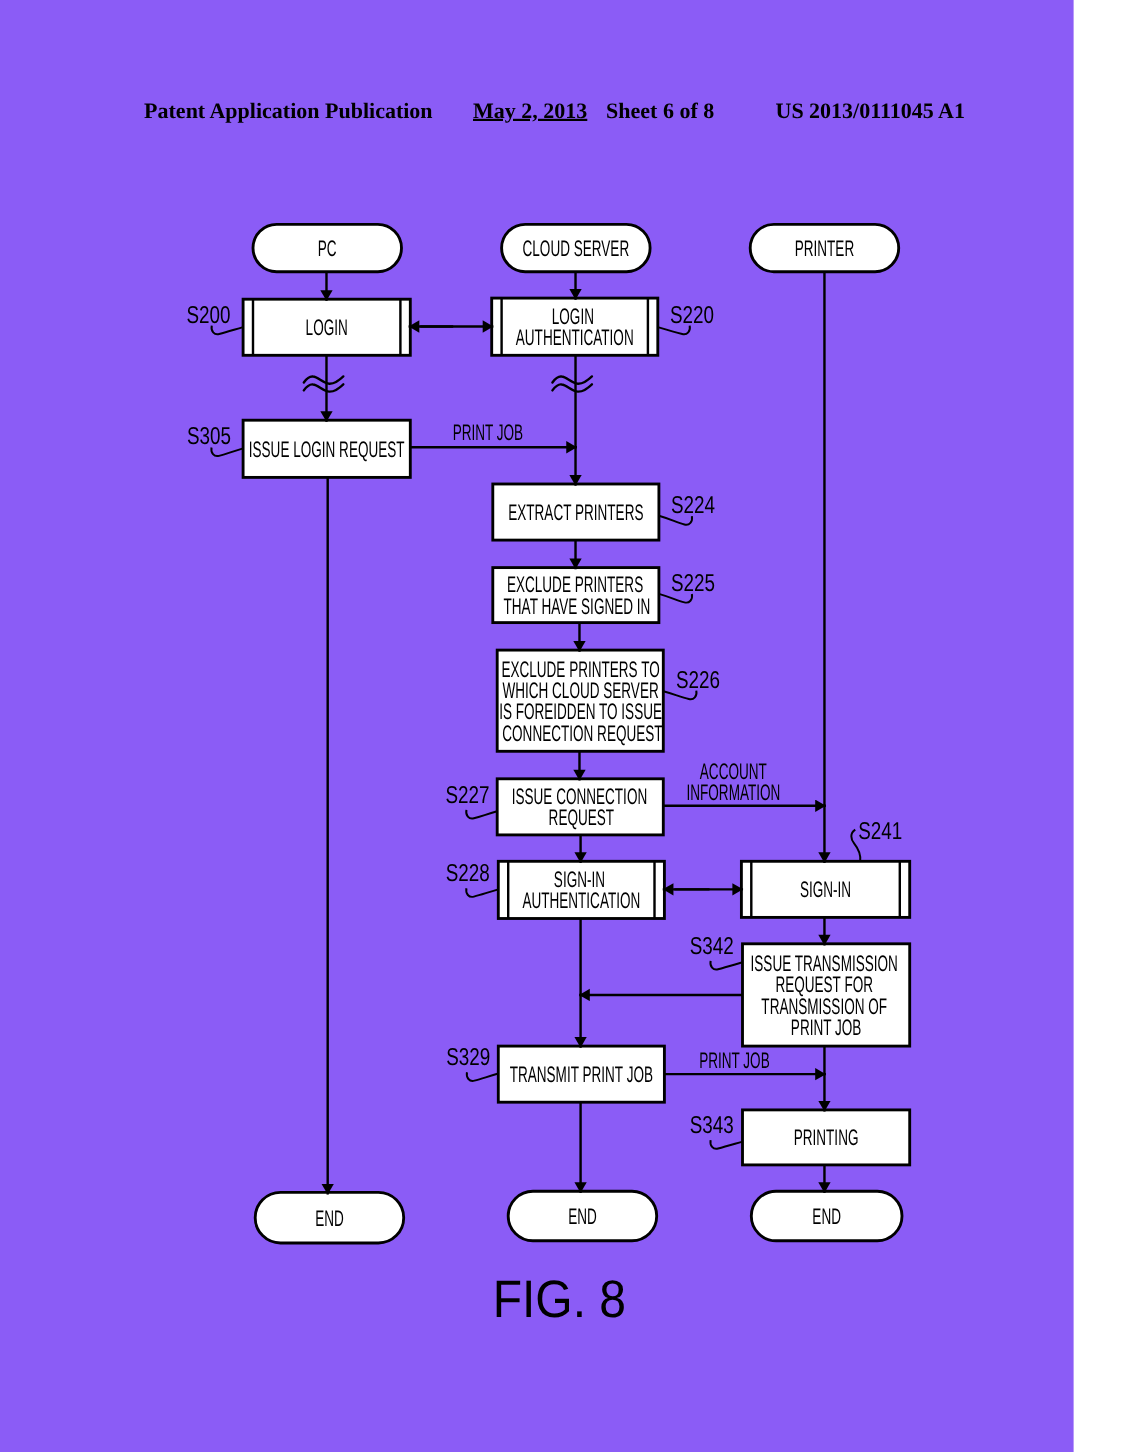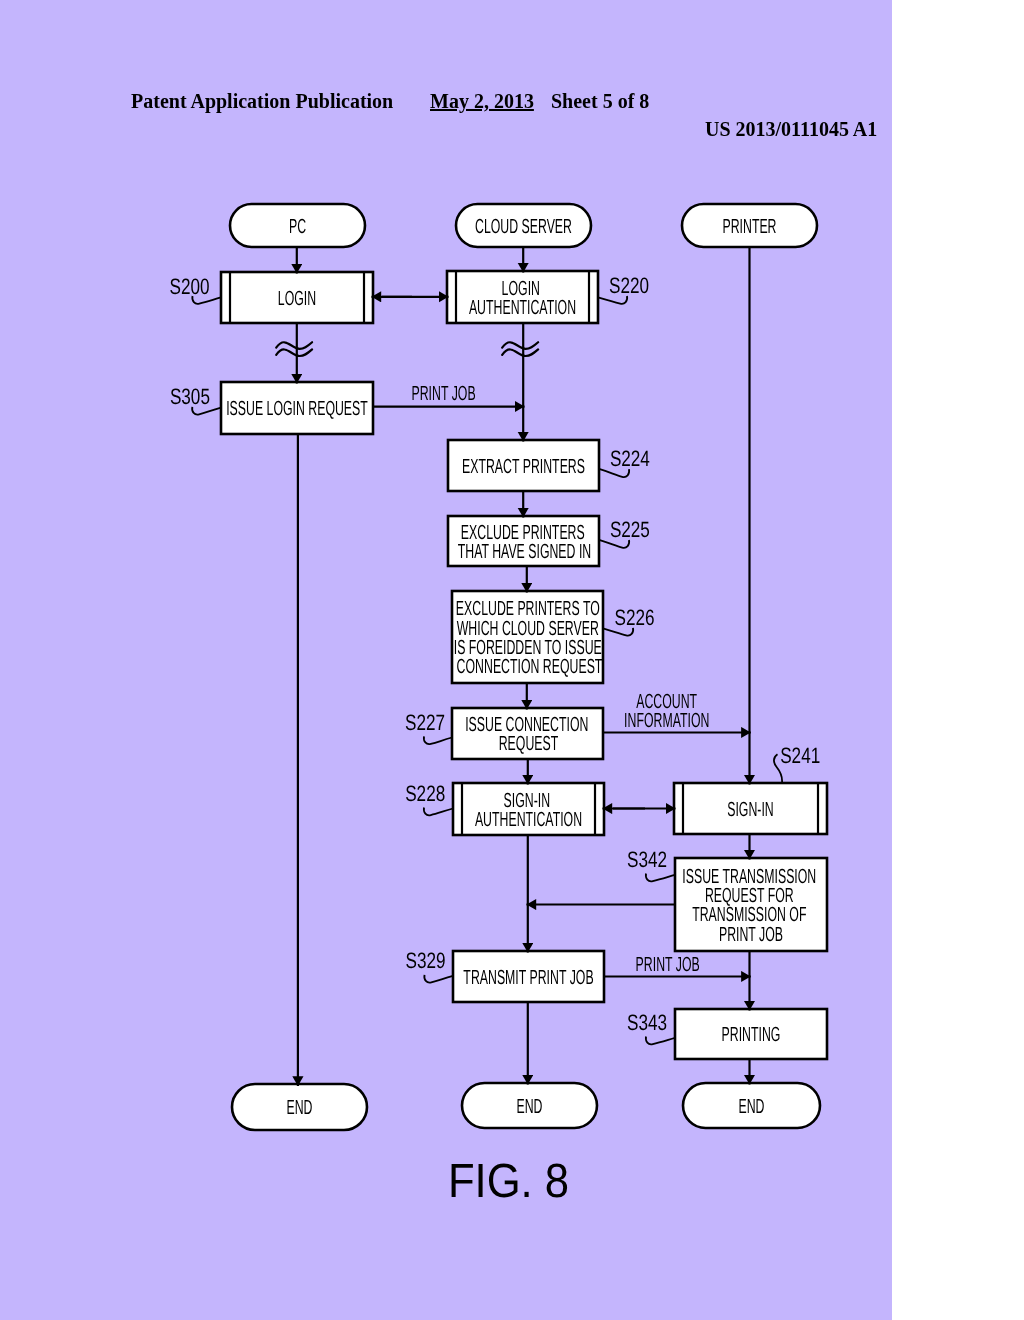--- a/index.html
+++ b/index.html
@@ -1,39 +1,39 @@
 <!DOCTYPE html>
 <html><head>
 <meta charset="utf-8">
 <title>Patent Application Publication - FIG. 8</title>
 <style>
   html,body{margin:0;padding:0;background:#ffffff;}
   *{-webkit-font-smoothing:antialiased;-moz-osx-font-smoothing:grayscale;}
   body{width:1024px;height:1320px;overflow:hidden;font-family:"Liberation Sans",sans-serif;color:#000;}
-  #page{position:relative;width:892px;height:1320px;background:#c4b5fd;}
+  #page{position:relative;width:976px;height:1320px;background:#8b5cf6;}
   .hdr{position:absolute;-webkit-font-smoothing:antialiased;font-family:"Liberation Serif",serif;font-weight:bold;font-size:20px;white-space:nowrap;}
   #fig{position:absolute;left:0;top:0;width:1024px;height:1320px;overflow:visible;}
   #fig text{font-family:"Liberation Sans",sans-serif;fill:#000;-webkit-font-smoothing:antialiased;text-rendering:geometricPrecision;}
   .bt{font-size:20.4px;text-anchor:middle;}
   .slab{font-size:22.2px;text-anchor:start;}
   .flab{font-size:20.4px;text-anchor:start;}
   .figcap{font-size:48px;text-anchor:middle;}
   .shp{fill:#fff;stroke:#000;stroke-width:2.6;}
   .ln{stroke:#000;stroke-width:2.2;fill:none;}
   .lead{stroke:#000;stroke-width:1.8;fill:none;}
   .wv{stroke:#000;stroke-width:2.2;fill:none;stroke-linecap:round;}
 </style>
 </head>
 <body>
 
 <div id="page">
   <div class="hdr" style="left:131px;top:90px;">Patent Application Publication</div>
   <div class="hdr" style="left:430px;top:90px;text-decoration:underline;">May 2, 2013</div>
-  <div class="hdr" style="left:551px;top:90px;">Sheet 5 of 8</div>
-  <div class="hdr" style="left:705px;top:90px;margin-top:28px;">US 2013/0111045 A1</div>
+  <div class="hdr" style="left:551px;top:90px;">Sheet 6 of 8</div>
+  <div class="hdr" style="left:705px;top:90px;">US 2013/0111045 A1</div>
 
   <svg id="fig" viewBox="0 0 1024 1320">
     <defs>
       <marker id="ah" markerWidth="14" markerHeight="14" refX="10.0" refY="5.6" orient="auto" markerUnits="userSpaceOnUse">
         <path d="M0.3,0.0 L10.0,5.6 L0.3,11.2 z" fill="#000"></path>
       </marker>
     </defs>
 
   <g>
     <rect x="230" y="204" width="135" height="43" rx="21.5" ry="21.5" class="shp"></rect>

